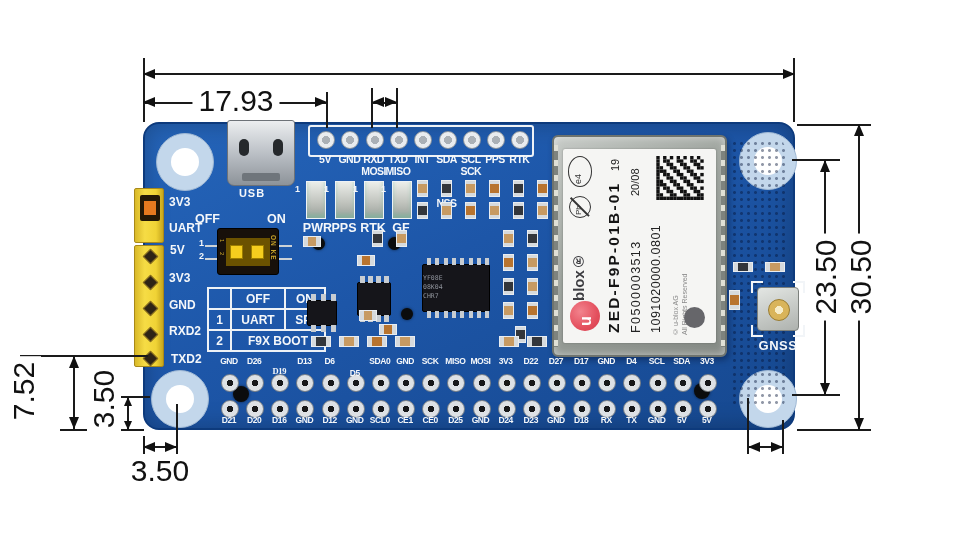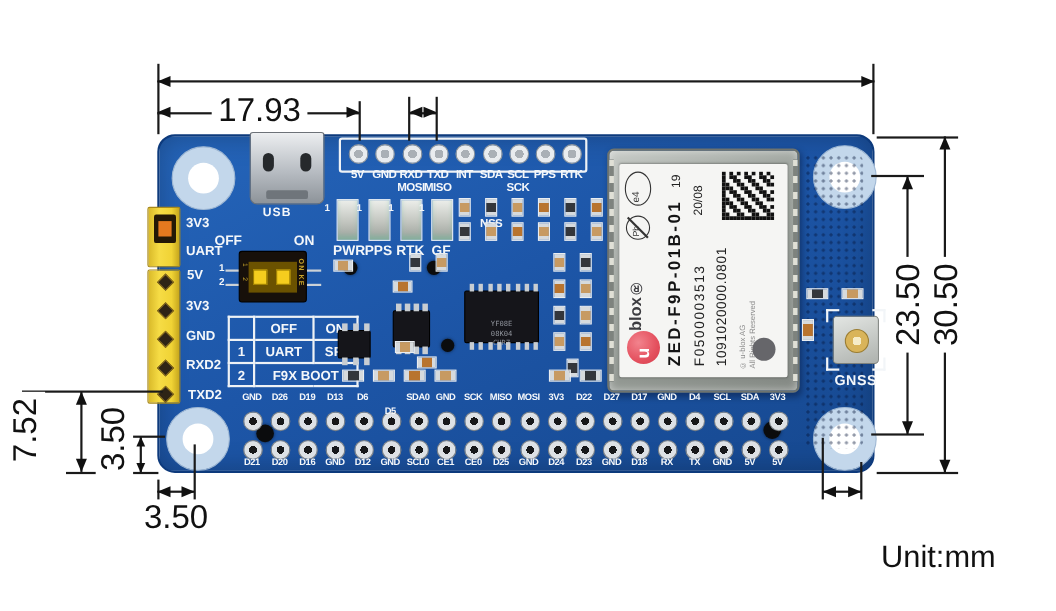--- a/index.html
+++ b/index.html
@@ -66,22 +66,22 @@
        font-size:6.5px;font-weight:700;letter-spacing:1px;}
   .dip .vnum{position:absolute;left:1px;top:10px;writing-mode:vertical-rl;color:#c9a42a;font-size:6px;letter-spacing:4px;}
   .wire{position:absolute;height:2px;background:#ccd2d7;}
   
   .mtable{position:absolute;left:62px;top:163px;border-collapse:collapse;}
   .mtable td{border:2px solid #eef2f6;color:#f4f7fa;font-weight:700;font-size:12px;
        text-align:center;padding:0 4px;height:19px;font-family:"Liberation Sans",sans-serif;}
   
   .ic{position:absolute;background:#15151a;border-radius:2px;border:1px solid #000;box-sizing:border-box;}
   .leg{position:absolute;background:#c8cdd2;}
-  .chiptxt{position:absolute;left:0;width:100%;text-align:center;color:#8e929a;
-       font-size:6.5px;line-height:7.5px;font-family:"DejaVu Sans Mono",monospace;margin-top:16px;}
+  .chiptxt{position:absolute;left:0;width:100%;text-align:left;color:#8e929a;
+       font-size:6.5px;line-height:7.5px;font-family:"DejaVu Sans Mono",monospace;}
   
   .smd{position:absolute;border:1.5px solid #e9edf1;box-sizing:border-box;}
   .smd.v.c1{background:linear-gradient(180deg,#d6dadd 0 22%,#c79a62 22% 78%,#d6dadd 78%);}
   .smd.v.c2{background:linear-gradient(180deg,#d6dadd 0 22%,#33363b 22% 78%,#d6dadd 78%);}
   .smd.v.c3{background:linear-gradient(180deg,#d6dadd 0 22%,#b8742f 22% 78%,#d6dadd 78%);}
   .smd.h.c1{background:linear-gradient(90deg,#d6dadd 0 22%,#c79a62 22% 78%,#d6dadd 78%);}
   .smd.h.c2{background:linear-gradient(90deg,#d6dadd 0 22%,#33363b 22% 78%,#d6dadd 78%);}
   .smd.h.c3{background:linear-gradient(90deg,#d6dadd 0 22%,#b8742f 22% 78%,#d6dadd 78%);}
   
   .module{position:absolute;left:407px;top:11px;width:175px;height:222px;border-radius:6px;
@@ -423,21 +423,21 @@
       <div class="gpio-hole" style="left: 76px; top: 250px;"></div>
       <div class="gpio-hole" style="left: 76px; top: 276px;"></div>
       <div class="gpio-label" style="left: 71px; top: 232px; width: 26px;">GND</div>
       <div class="gpio-label" style="left: 71px; top: 291px; width: 26px;">D21</div>
       <div class="gpio-hole" style="left: 101.15px; top: 250px;"></div>
       <div class="gpio-hole" style="left: 101.15px; top: 276px;"></div>
       <div class="gpio-label" style="left: 96.15px; top: 232px; width: 26px;">D26</div>
       <div class="gpio-label" style="left: 96.15px; top: 291px; width: 26px;">D20</div>
       <div class="gpio-hole" style="left: 126.3px; top: 250px;"></div>
       <div class="gpio-hole" style="left: 126.3px; top: 276px;"></div>
-      <div class="gpio-label" style="left: 121.3px; top: 232px; width: 26px;">D19</div>
+      <div class="gpio-label" style="left: 121.3px; top: 242px; width: 26px; font-family: Liberation Serif, serif;">D19</div>
       <div class="gpio-label" style="left: 121.3px; top: 291px; width: 26px;">D16</div>
       <div class="gpio-hole" style="left: 151.45px; top: 250px;"></div>
       <div class="gpio-hole" style="left: 151.45px; top: 276px;"></div>
       <div class="gpio-label" style="left: 146.45px; top: 232px; width: 26px;">D13</div>
       <div class="gpio-label" style="left: 146.45px; top: 291px; width: 26px;">GND</div>
       <div class="gpio-hole" style="left: 176.6px; top: 250px;"></div>
       <div class="gpio-hole" style="left: 176.6px; top: 276px;"></div>
       <div class="gpio-label" style="left: 171.6px; top: 232px; width: 26px;">D6</div>
       <div class="gpio-label" style="left: 171.6px; top: 291px; width: 26px;">D12</div>
       <div class="gpio-hole" style="left: 201.75px; top: 250px;"></div>
@@ -583,14 +583,13 @@
   <div class="ar r" style="left:165px;top:442px"></div>
   <div class="ar l" style="left:748px;top:442px"></div>
   <div class="ar r" style="left:771px;top:442px"></div>
 
   <span class="dimtext" style="left:236px;top:101px">17.93</span>
   <span class="dimtext vrot" style="left:826px;top:277px">23.50</span>
   <span class="dimtext vrot" style="left:861px;top:277px">30.50</span>
   <span class="dimtext vrot" style="left:24px;top:391px">7.52</span>
   <span class="dimtext vrot" style="left:104px;top:399px">3.50</span>
   <span class="dimtext" style="left:160px;top:471px">3.50</span>
-  <span class="unit" style="left:801px;top:490px">Unit:mm</span>
 </div>
 
 </body></html>

